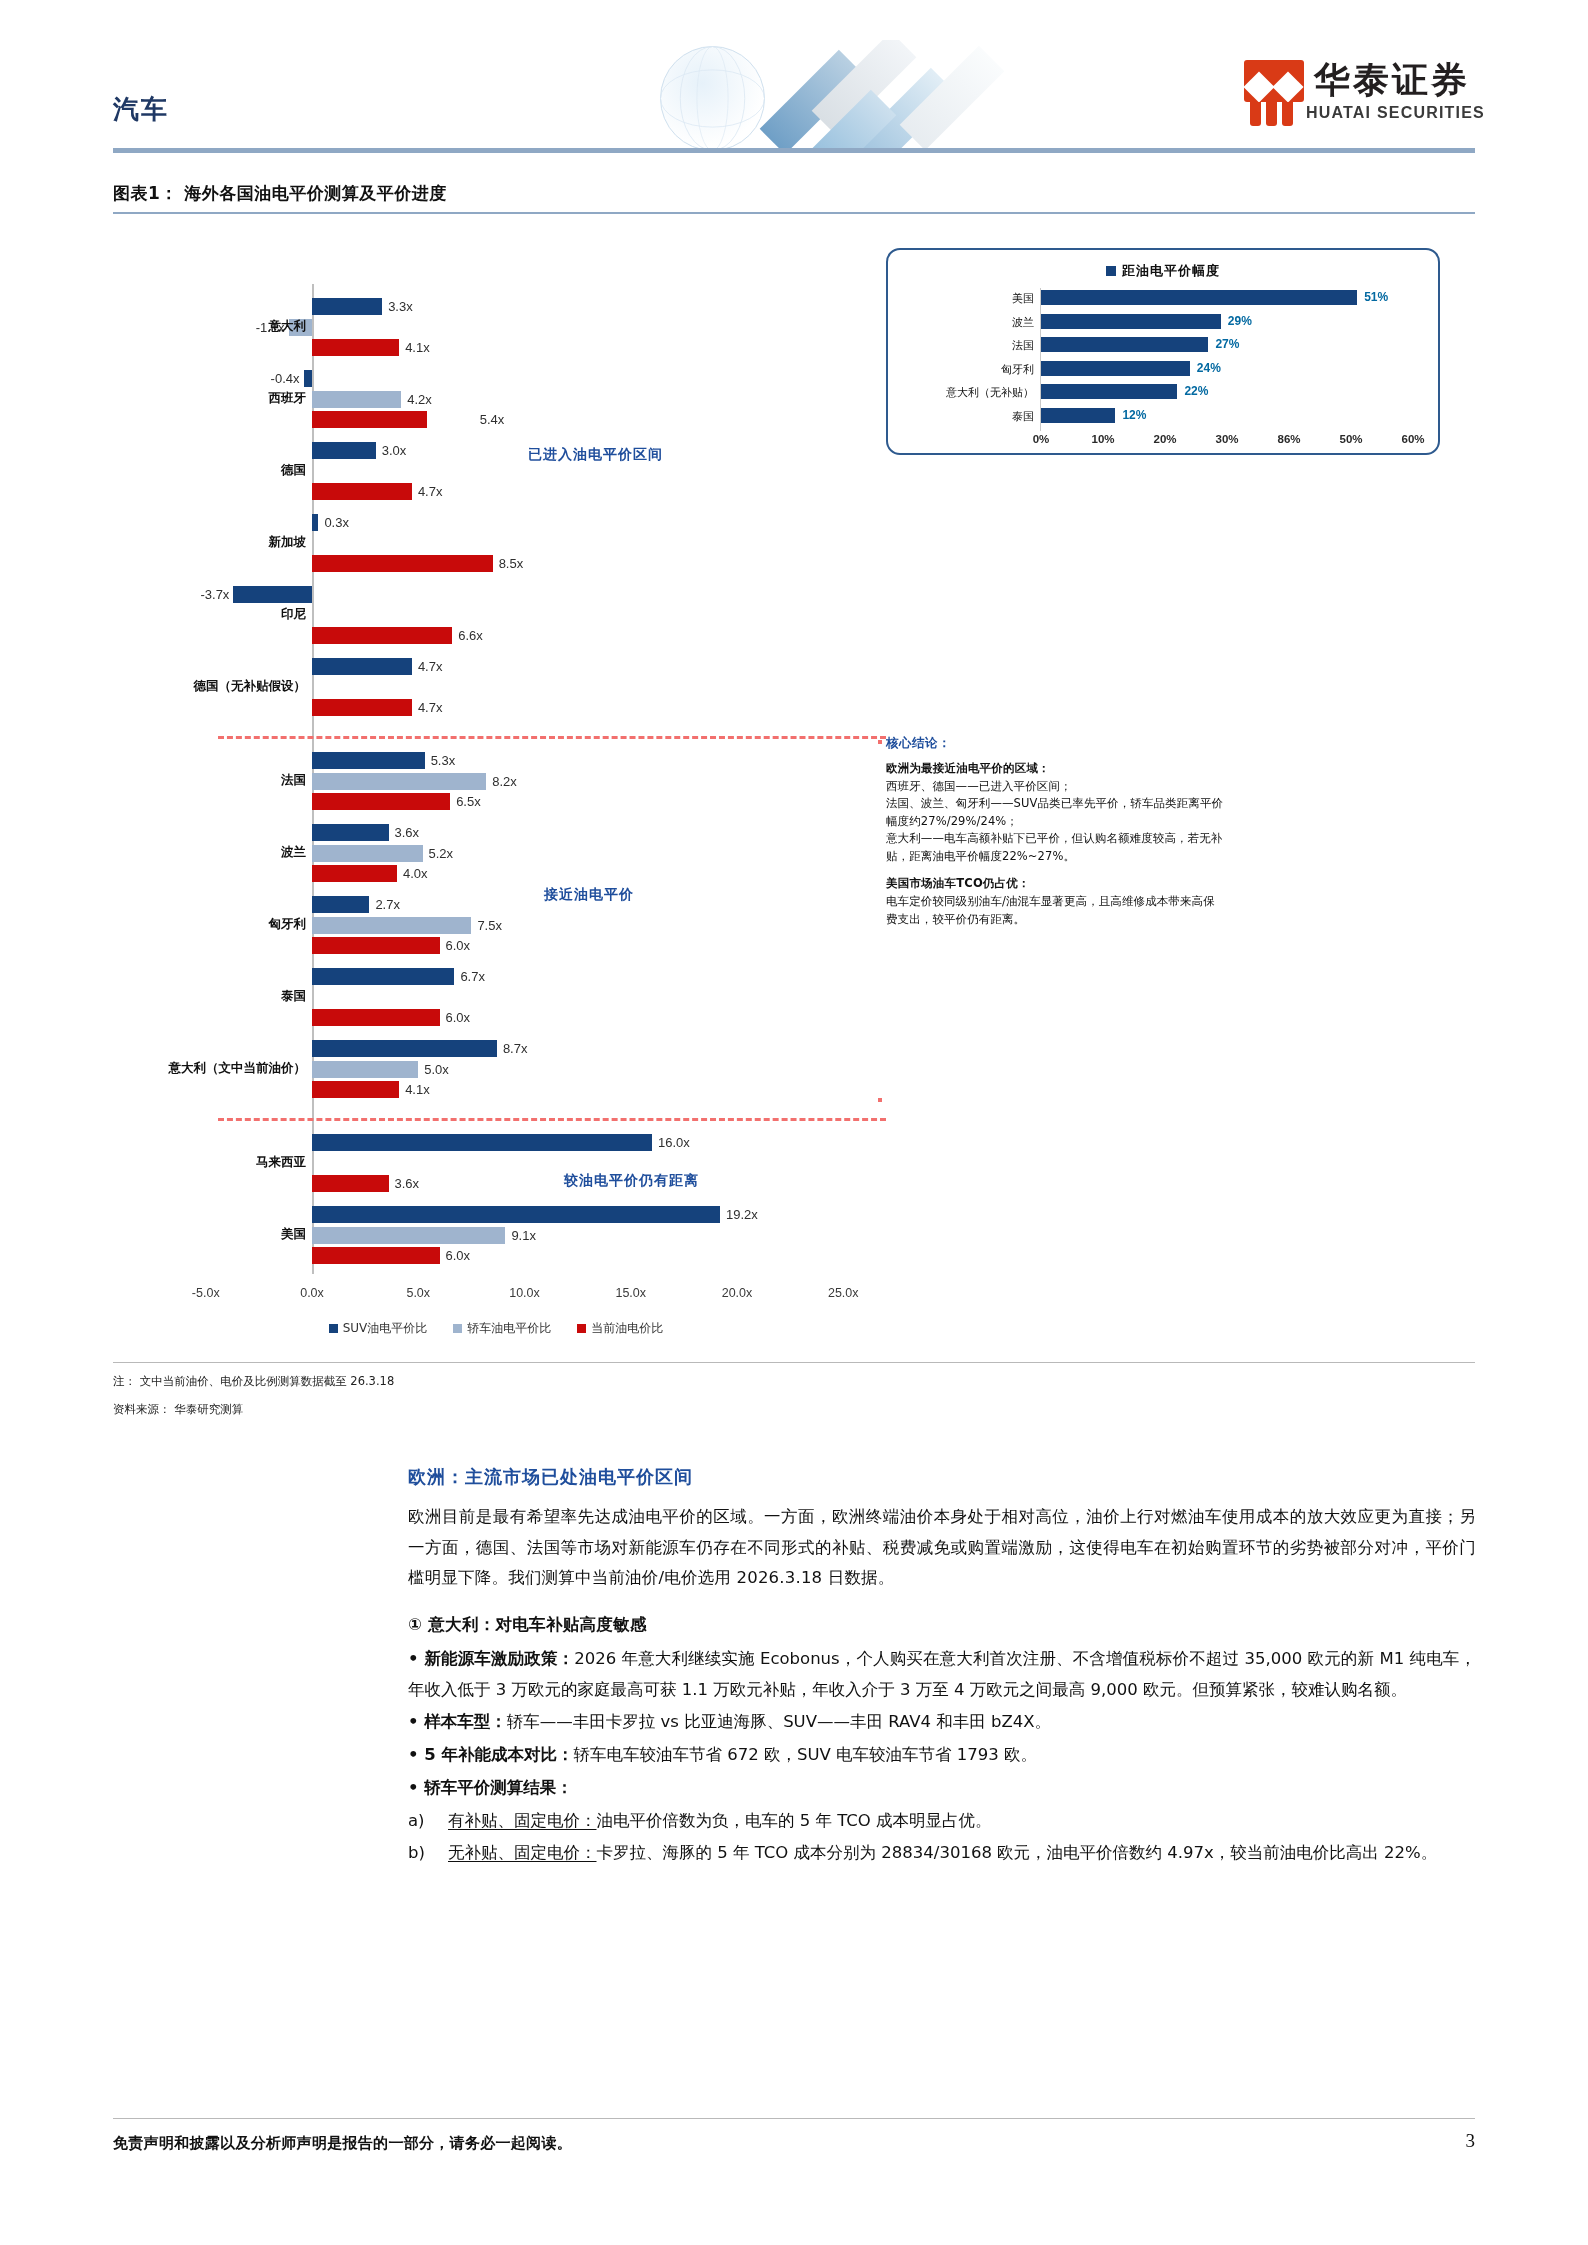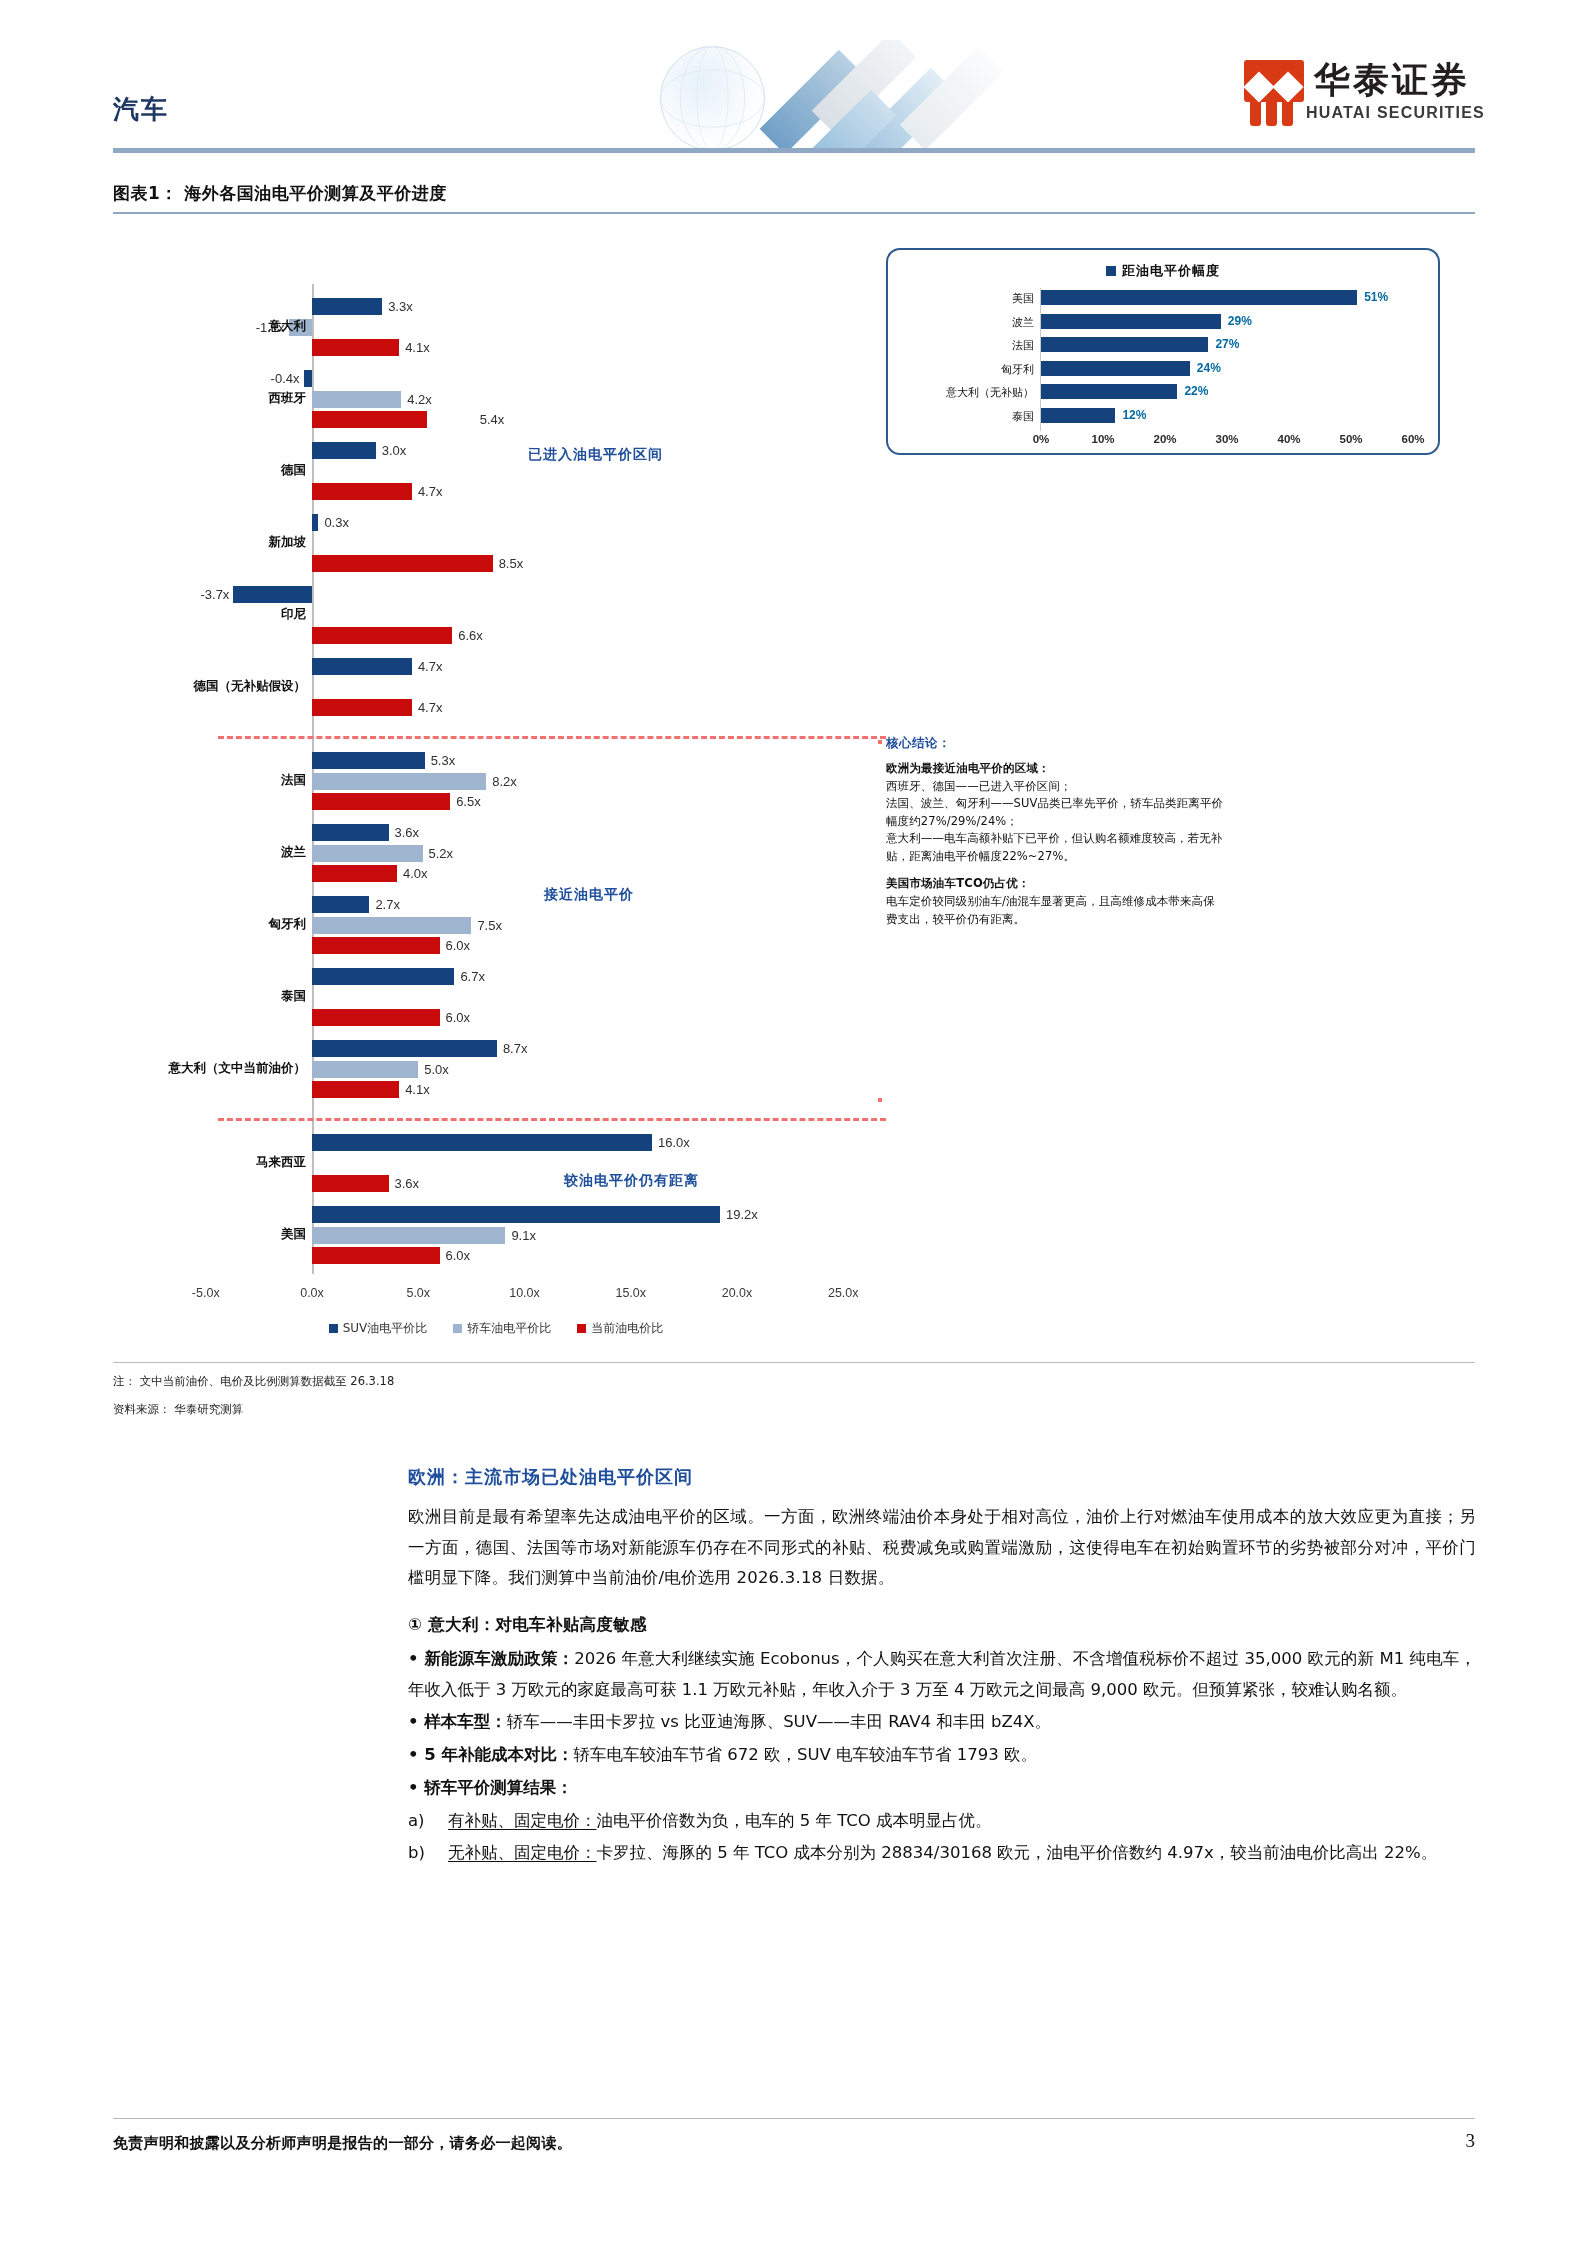--- a/index.html
+++ b/index.html
@@ -486,21 +486,21 @@
           <div class="rlab" style="top: 2px;">泰国</div>
           <div class="rbar" style="width: 74.4px;"></div>
           <div class="rval" style="left: 236.4px; top: 0px;">12%</div>
         </div>
       </div>
     <div class="rxaxis" id="rxaxis">
         <span class="rxtick" style="left: 155px;">0%</span>
         <span class="rxtick" style="left: 217px;">10%</span>
         <span class="rxtick" style="left: 279px;">20%</span>
         <span class="rxtick" style="left: 341px;">30%</span>
-        <span class="rxtick" style="left: 403px;">40%</span>
+        <span class="rxtick" style="left: 403px;">86%</span>
         <span class="rxtick" style="left: 465px;">50%</span>
         <span class="rxtick" style="left: 527px;">60%</span>
       </div>
   </div>
 
   <div class="dot-l" style="top:740px"></div>
   <div class="dot-l" style="top:1098px"></div>
   <div class="concl">
     <div class="concl-head">核心结论：</div>
     <div id="concl-body">

